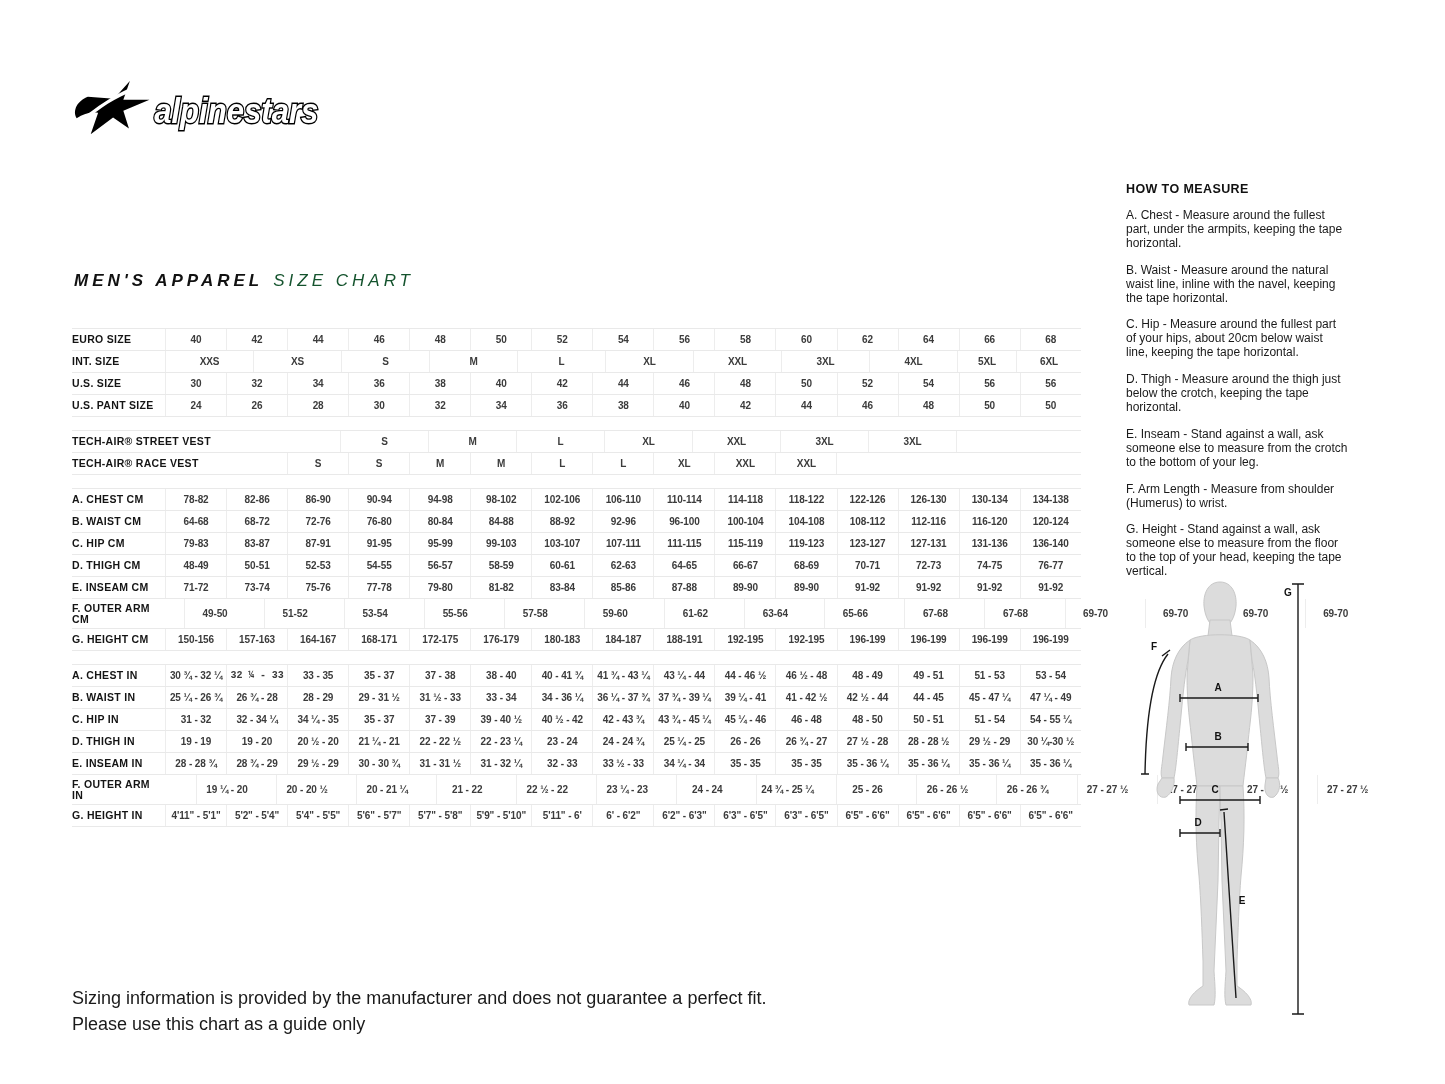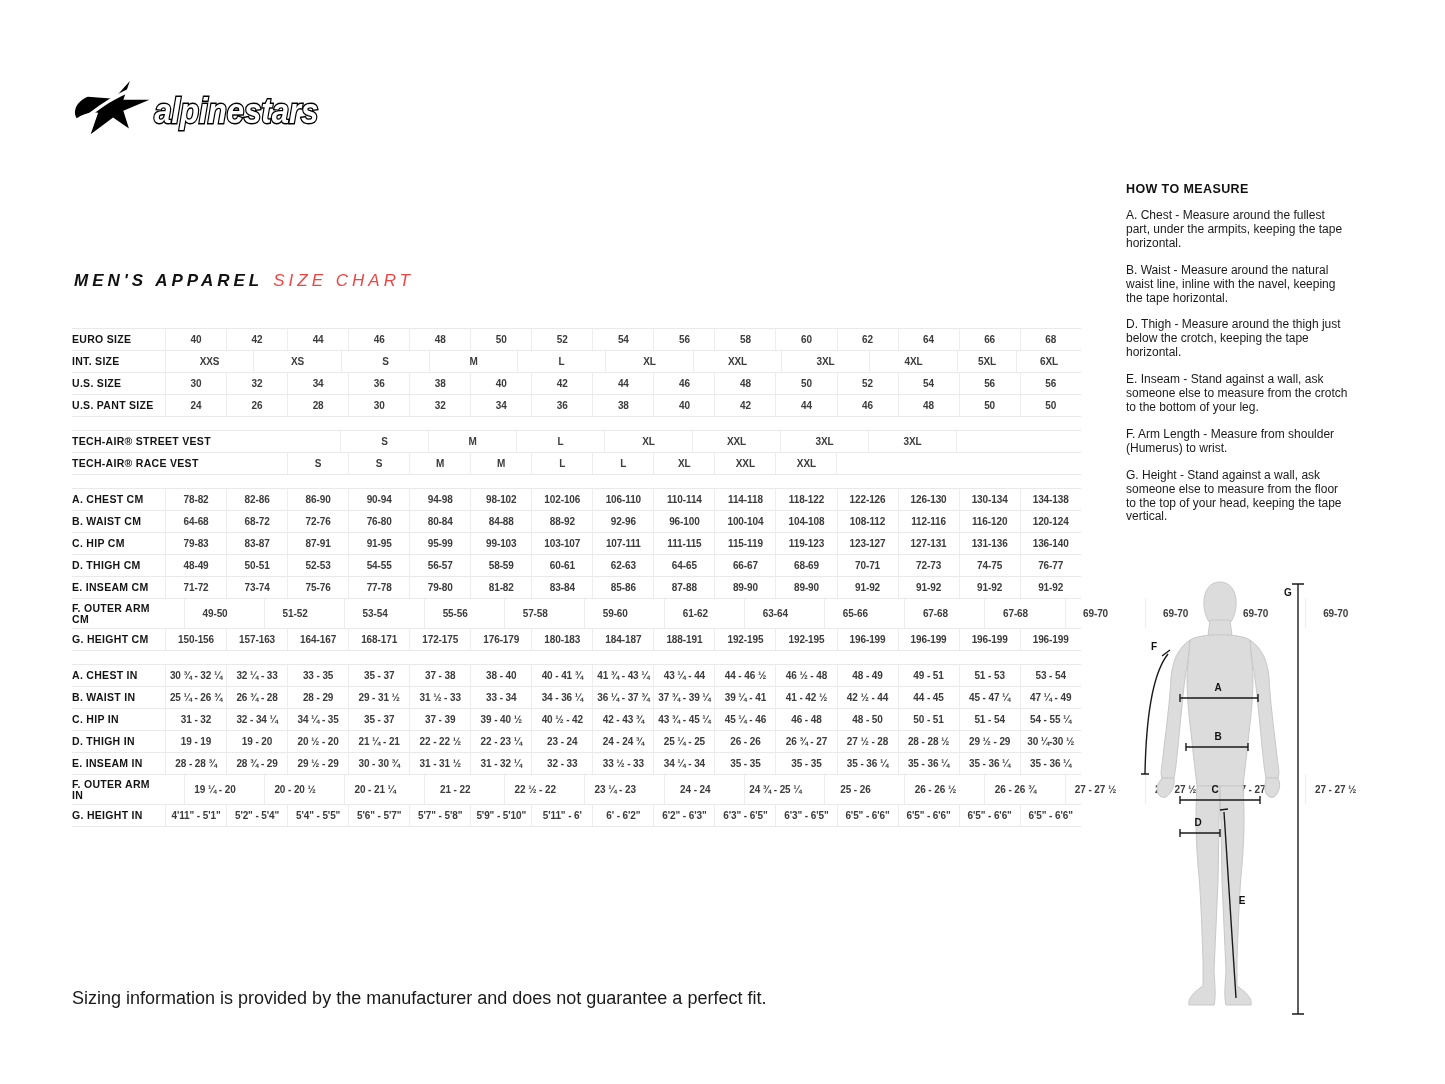--- a/index.html
+++ b/index.html
@@ -6,21 +6,21 @@
   body{
     width:1445px;height:1084px;position:relative;overflow:hidden;
     font-family:"Liberation Sans",sans-serif;color:#1a1a1a;
     -webkit-font-smoothing:antialiased;
   }
   
   .logo{position:absolute;left:72px;top:78px;}
   
   .title{position:absolute;left:74px;top:271px;font-style:italic;font-size:17px;letter-spacing:4px;white-space:nowrap;}
   .title .main{font-weight:700;color:#111;}
-  .title .sub{font-weight:400;color:#ef4444;margin-left:10px;}
+  .title .sub{font-weight:400;color:#14532d;margin-left:10px;}
   
   .table-wrap{position:absolute;left:72px;top:328px;width:1009px;}
   .group{border-top:1px solid #e9e9e9;}
   .group + .group{margin-top:13px;}
   .row{display:flex;align-items:center;height:22px;border-bottom:1px solid #e9e9e9;box-sizing:border-box;}
   .row.tall{height:30px;gap:19px;}
   .row .label{
     flex:0 0 93px;width:93px;font-weight:700;font-size:10.5px;line-height:11px;
     letter-spacing:.3px;color:#141414;box-sizing:border-box;padding-right:4px;
   }
@@ -278,21 +278,21 @@
         <div class="cell" style="width: 61.06px;">196-199</div>
         <div class="cell" style="width: 61.06px;">196-199</div>
         <div class="cell" style="width: 61.06px;">196-199</div>
         <div class="cell" style="width: 61.06px;">196-199</div>
       </div>
     </div>
     <div class="group">
       <div class="row std">
         <div class="label">A. CHEST IN</div>
         <div class="cell" style="width: 61.06px;">30 ¾ - 32 ¼</div>
-        <div class="cell" style="width: 61.06px;">32 ¼ - 33</div>
+        <div class="cell" style="width: 61.06px; font-family: Liberation Mono, monospace;">32 ¼ - 33</div>
         <div class="cell" style="width: 61.06px;">33 - 35</div>
         <div class="cell" style="width: 61.06px;">35 - 37</div>
         <div class="cell" style="width: 61.06px;">37 - 38</div>
         <div class="cell" style="width: 61.06px;">38 - 40</div>
         <div class="cell" style="width: 61.06px;">40 - 41 ¾</div>
         <div class="cell" style="width: 61.06px;">41 ¾ - 43 ¼</div>
         <div class="cell" style="width: 61.06px;">43 ¼ - 44</div>
         <div class="cell" style="width: 61.06px;">44 - 46 ½</div>
         <div class="cell" style="width: 61.06px;">46 ½ - 48</div>
         <div class="cell" style="width: 61.06px;">48 - 49</div>
@@ -367,21 +367,21 @@
         <div class="cell" style="width: 61.06px;">34 ¼ - 34</div>
         <div class="cell" style="width: 61.06px;">35 - 35</div>
         <div class="cell" style="width: 61.06px;">35 - 35</div>
         <div class="cell" style="width: 61.06px;">35 - 36 ¼</div>
         <div class="cell" style="width: 61.06px;">35 - 36 ¼</div>
         <div class="cell" style="width: 61.06px;">35 - 36 ¼</div>
         <div class="cell" style="width: 61.06px;">35 - 36 ¼</div>
       </div>
       <div class="row std tall">
         <div class="label">F. OUTER ARM IN</div>
-        <div class="cell" style="width: 61.06px;">19 ¼ - 20</div>
+        <div class="cell" style="width: 61.06px; margin-left: 12px;">19 ¼ - 20</div>
         <div class="cell" style="width: 61.06px;">20 - 20 ½</div>
         <div class="cell" style="width: 61.06px;">20 - 21 ¼</div>
         <div class="cell" style="width: 61.06px;">21 - 22</div>
         <div class="cell" style="width: 61.06px;">22 ½ - 22</div>
         <div class="cell" style="width: 61.06px;">23 ¼ - 23</div>
         <div class="cell" style="width: 61.06px;">24 - 24</div>
         <div class="cell" style="width: 61.06px;">24 ¾ - 25 ¼</div>
         <div class="cell" style="width: 61.06px;">25 - 26</div>
         <div class="cell" style="width: 61.06px;">26 - 26 ½</div>
         <div class="cell" style="width: 61.06px;">26 - 26 ¾</div>
@@ -408,20 +408,21 @@
         <div class="cell" style="width: 61.06px;">6'5" - 6'6"</div>
         <div class="cell" style="width: 61.06px;">6'5" - 6'6"</div>
       </div>
     </div>
   </div>
 
 <div class="measure">
   <h3>HOW TO MEASURE</h3>
   <p>A. Chest - Measure around the fullest part, under the armpits, keeping the tape horizontal.</p>
   <p>B. Waist - Measure around the natural waist line, inline with the navel, keeping the tape horizontal.</p>
+  <p>C. Hip - Measure around the fullest part of your hips, about 20cm below waist line, keeping the tape horizontal.</p>
   <p>D. Thigh - Measure around the thigh just below the crotch, keeping the tape horizontal.</p>
   <p>E. Inseam - Stand against a wall, ask someone else to measure from the crotch to the bottom of your leg.</p>
   <p>F. Arm Length - Measure from shoulder (Humerus) to wrist.</p>
   <p>G. Height - Stand against a wall, ask someone else to measure from the floor to the top of your head, keeping the tape vertical.</p>
 </div>
 
 <div class="figure">
   <svg width="180" height="458" viewBox="0 0 180 458">
     <g fill="#dcdcdc" stroke="#c8c8c8" stroke-width="1">
       <path d="M82,12 C94,12 99,24 98,36 C97,47 92,58 82,58 C72,58 67,47 66,36 C65,24 70,12 82,12 Z"></path>
@@ -450,13 +451,14 @@
       <text x="60" y="256">D</text>
       <text x="104" y="334">E</text>
       <text x="16" y="80">F</text>
       <text x="150" y="26">G</text>
     </g>
   </svg>
 </div>
 
 <div class="footer">
   <div>Sizing information is provided by the manufacturer and does not guarantee a perfect fit.</div>
+  <div>Please use this chart as a guide only</div>
 </div>
 
 </body></html>

